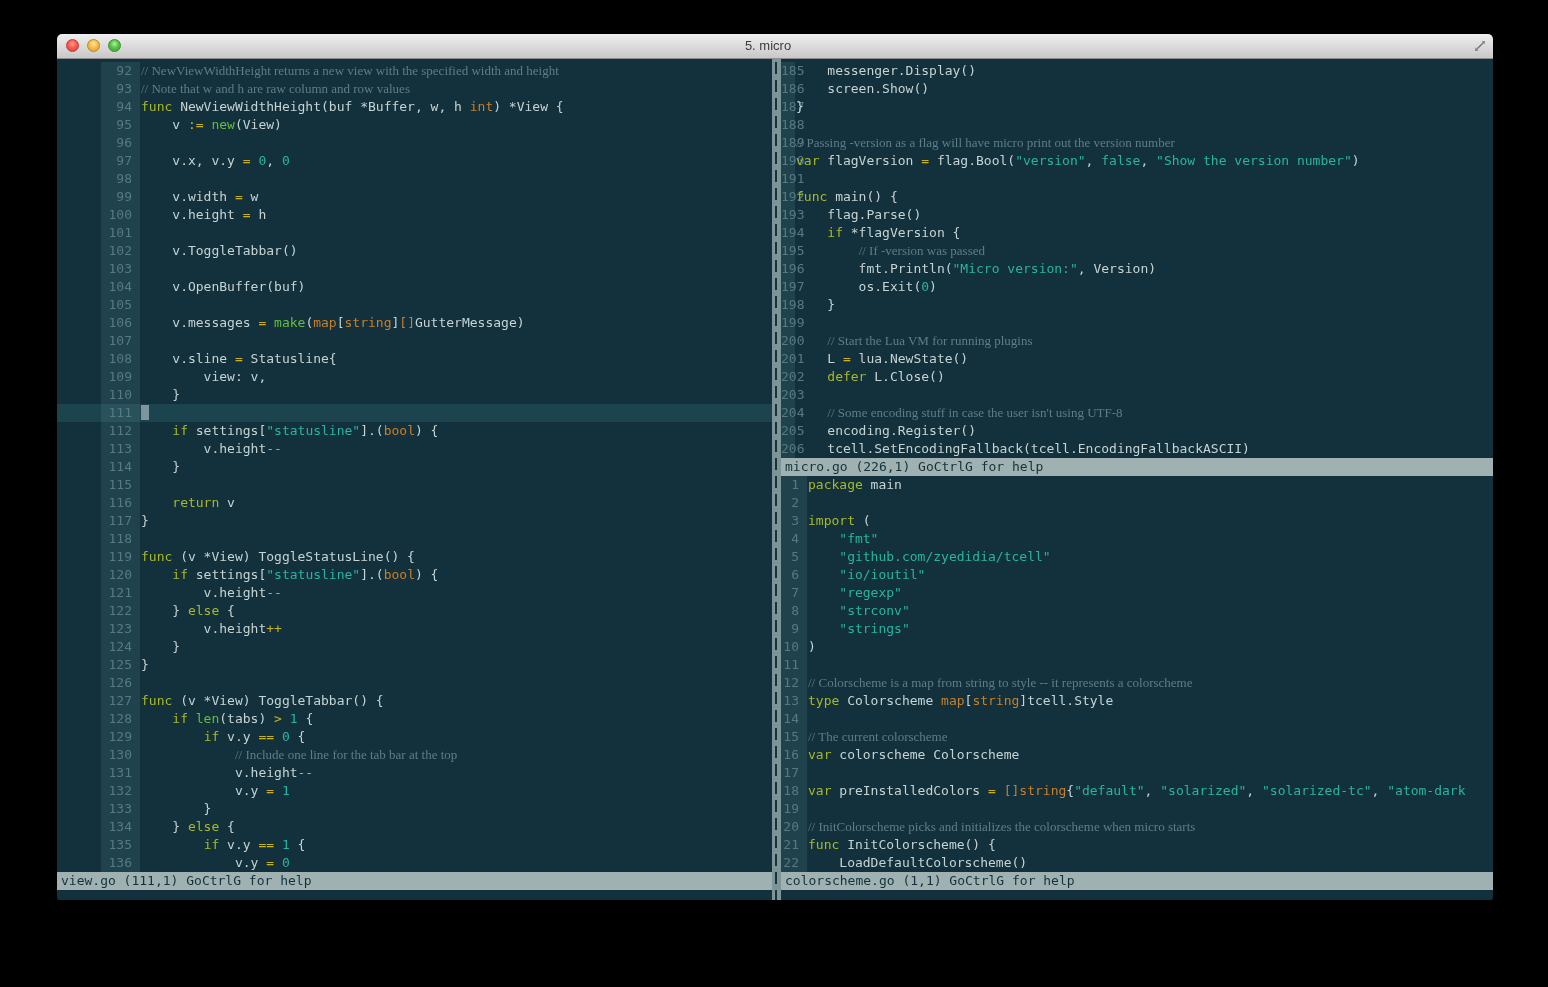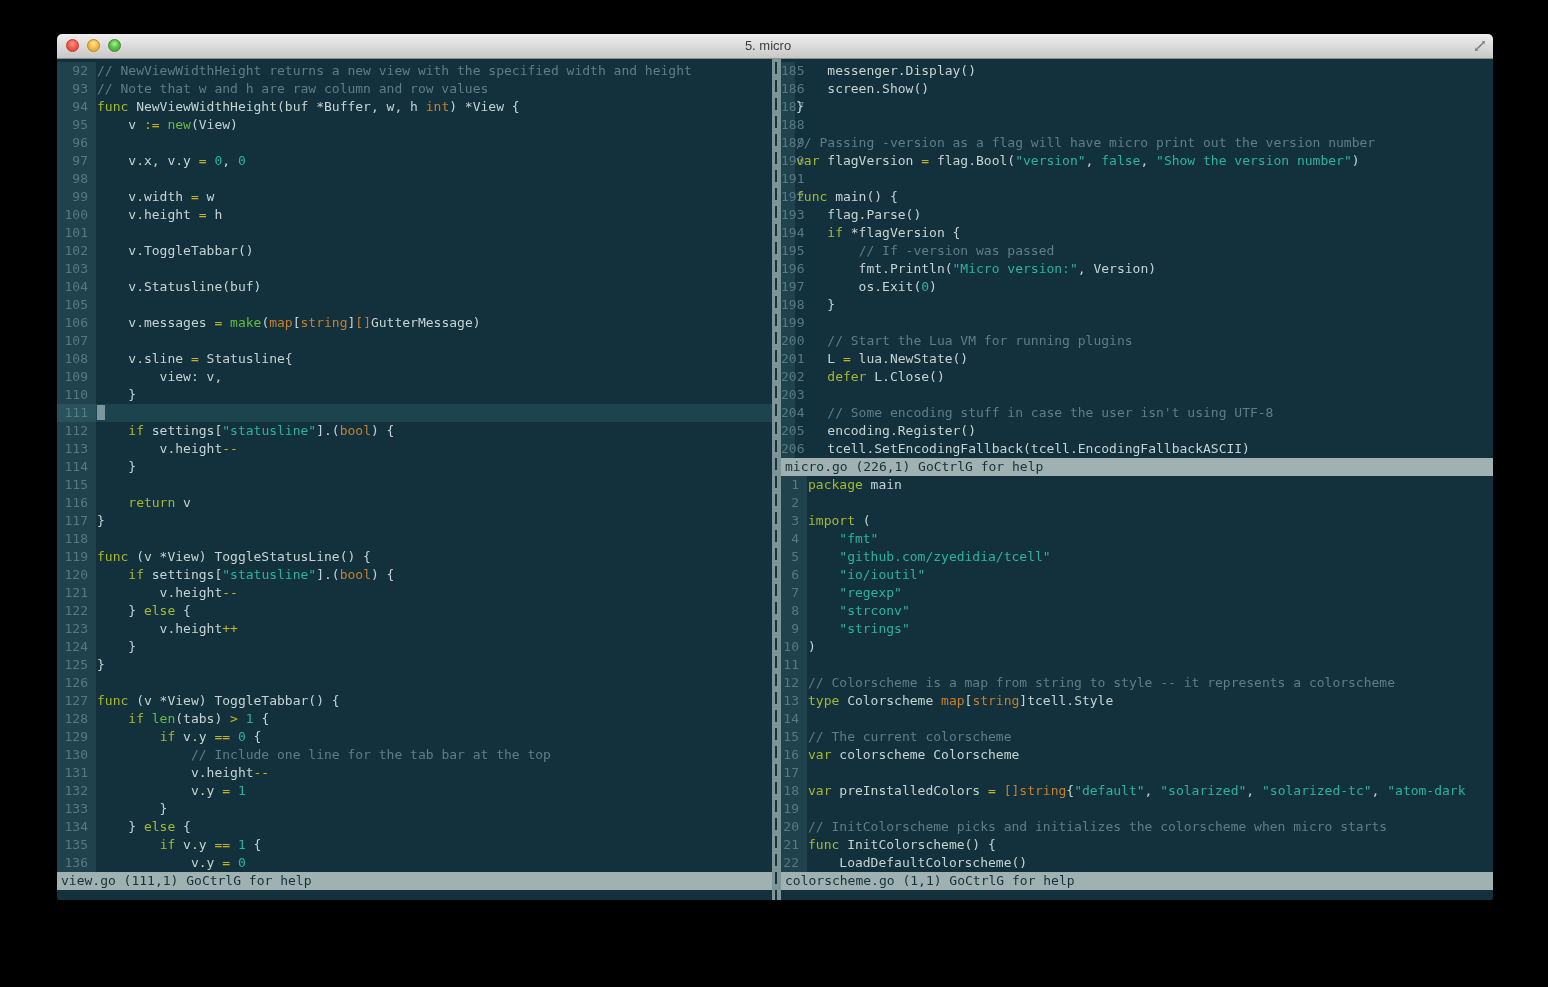--- a/index.html
+++ b/index.html
@@ -44,29 +44,29 @@
   .divider::before{
     content:"";position:absolute;left:3px;top:3px;bottom:0;width:2px;
     background:repeating-linear-gradient(to bottom, var(--divider-fg,#16323c) 0 12px, transparent 12px 18px);
   }
   .lines{overflow:hidden;}
   .row{height:18px;white-space:pre;overflow:hidden;}
   .row .num{
     display:inline-block;text-align:right;box-sizing:border-box;padding-right:8px;
     background:var(--gutter-bg,#1f424d);color:var(--gutter-fg,#567a85);
   }
-  .pane-left .row .num{width:39px;}
+  .pane-left .row .num{width:39px;margin-left:44px;}
   .sub-top .row .num{width:14px;}
   .sub-bottom .row .num{width:26px;}
   .row.current{background:var(--curline-bg,#1b444e);}
   .row.current .num{background:var(--curline-gutter,#2a525c);}
   .cursor{display:inline-block;width:8px;height:15px;background:var(--cursor,#7d969b);vertical-align:text-bottom;}
   .code{padding-left:1px;}
   .tk-p{color:var(--fg,#c6d3d3);}
-  .tk-c{color:var(--comment,#5e7d88);}
+  .tk-c{color:var(--comment,#5e7d88);font-family:Liberation Serif, serif;}
   .tk-k{color:var(--keyword,#a6b82c);}
   .tk-b{color:var(--builtin,#64be3c);}
   .tk-o{color:var(--operator,#c8b220);}
   .tk-t{color:var(--type,#c87f2a);}
   .tk-s{color:var(--constant,#2bb3a0);}
   .statusbar{
     height:18px;flex:0 0 18px;line-height:18px;display:flex;justify-content:flex-start;
     background:var(--status-bg,#9fb1b0);color:var(--status-fg,#13323d);
     padding:0 4px;white-space:pre;overflow:hidden;
   }
@@ -102,21 +102,21 @@
           <div class="row"><span class="num">94</span><span class="code"><span class="tk-k">func</span><span class="tk-p"> NewViewWidthHeight(buf *Buffer, w, h </span><span class="tk-t">int</span><span class="tk-p">) *View {</span></span></div>
           <div class="row"><span class="num">95</span><span class="code"><span class="tk-p">    v </span><span class="tk-o">:=</span><span class="tk-p"> </span><span class="tk-b">new</span><span class="tk-p">(View)</span></span></div>
           <div class="row"><span class="num">96</span><span class="code"></span></div>
           <div class="row"><span class="num">97</span><span class="code"><span class="tk-p">    v.x, v.y </span><span class="tk-o">=</span><span class="tk-p"> </span><span class="tk-s">0</span><span class="tk-p">, </span><span class="tk-s">0</span></span></div>
           <div class="row"><span class="num">98</span><span class="code"></span></div>
           <div class="row"><span class="num">99</span><span class="code"><span class="tk-p">    v.width </span><span class="tk-o">=</span><span class="tk-p"> w</span></span></div>
           <div class="row"><span class="num">100</span><span class="code"><span class="tk-p">    v.height </span><span class="tk-o">=</span><span class="tk-p"> h</span></span></div>
           <div class="row"><span class="num">101</span><span class="code"></span></div>
           <div class="row"><span class="num">102</span><span class="code"><span class="tk-p">    v.ToggleTabbar()</span></span></div>
           <div class="row"><span class="num">103</span><span class="code"></span></div>
-          <div class="row"><span class="num">104</span><span class="code"><span class="tk-p">    v.Statusline(buf)</span></span></div>
+          <div class="row"><span class="num">104</span><span class="code"><span class="tk-p">    v.OpenBuffer(buf)</span></span></div>
           <div class="row"><span class="num">105</span><span class="code"></span></div>
           <div class="row"><span class="num">106</span><span class="code"><span class="tk-p">    v.messages </span><span class="tk-o">=</span><span class="tk-p"> </span><span class="tk-b">make</span><span class="tk-p">(</span><span class="tk-t">map</span><span class="tk-p">[</span><span class="tk-t">string</span><span class="tk-p">]</span><span class="tk-t">[]</span><span class="tk-p">GutterMessage)</span></span></div>
           <div class="row"><span class="num">107</span><span class="code"></span></div>
           <div class="row"><span class="num">108</span><span class="code"><span class="tk-p">    v.sline </span><span class="tk-o">=</span><span class="tk-p"> Statusline{</span></span></div>
           <div class="row"><span class="num">109</span><span class="code"><span class="tk-p">        view: v,</span></span></div>
           <div class="row"><span class="num">110</span><span class="code"><span class="tk-p">    }</span></span></div>
           <div class="row current"><span class="num">111</span><span class="code"><span class="cursor"></span></span></div>
           <div class="row"><span class="num">112</span><span class="code"><span class="tk-p">    </span><span class="tk-k">if</span><span class="tk-p"> settings[</span><span class="tk-s">"statusline"</span><span class="tk-p">].(</span><span class="tk-t">bool</span><span class="tk-p">) {</span></span></div>
           <div class="row"><span class="num">113</span><span class="code"><span class="tk-p">        v.height</span><span class="tk-o">--</span></span></div>
           <div class="row"><span class="num">114</span><span class="code"><span class="tk-p">    }</span></span></div>

